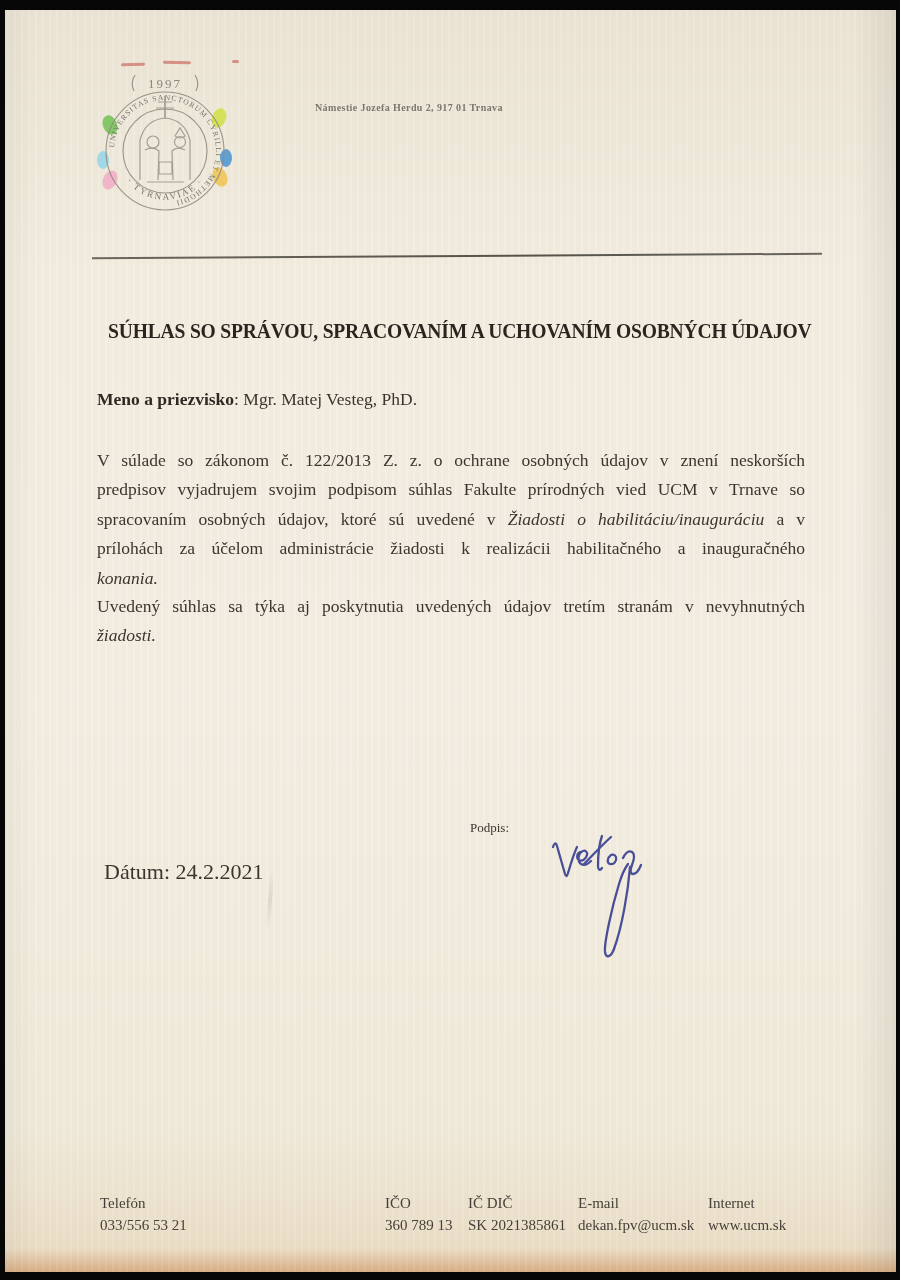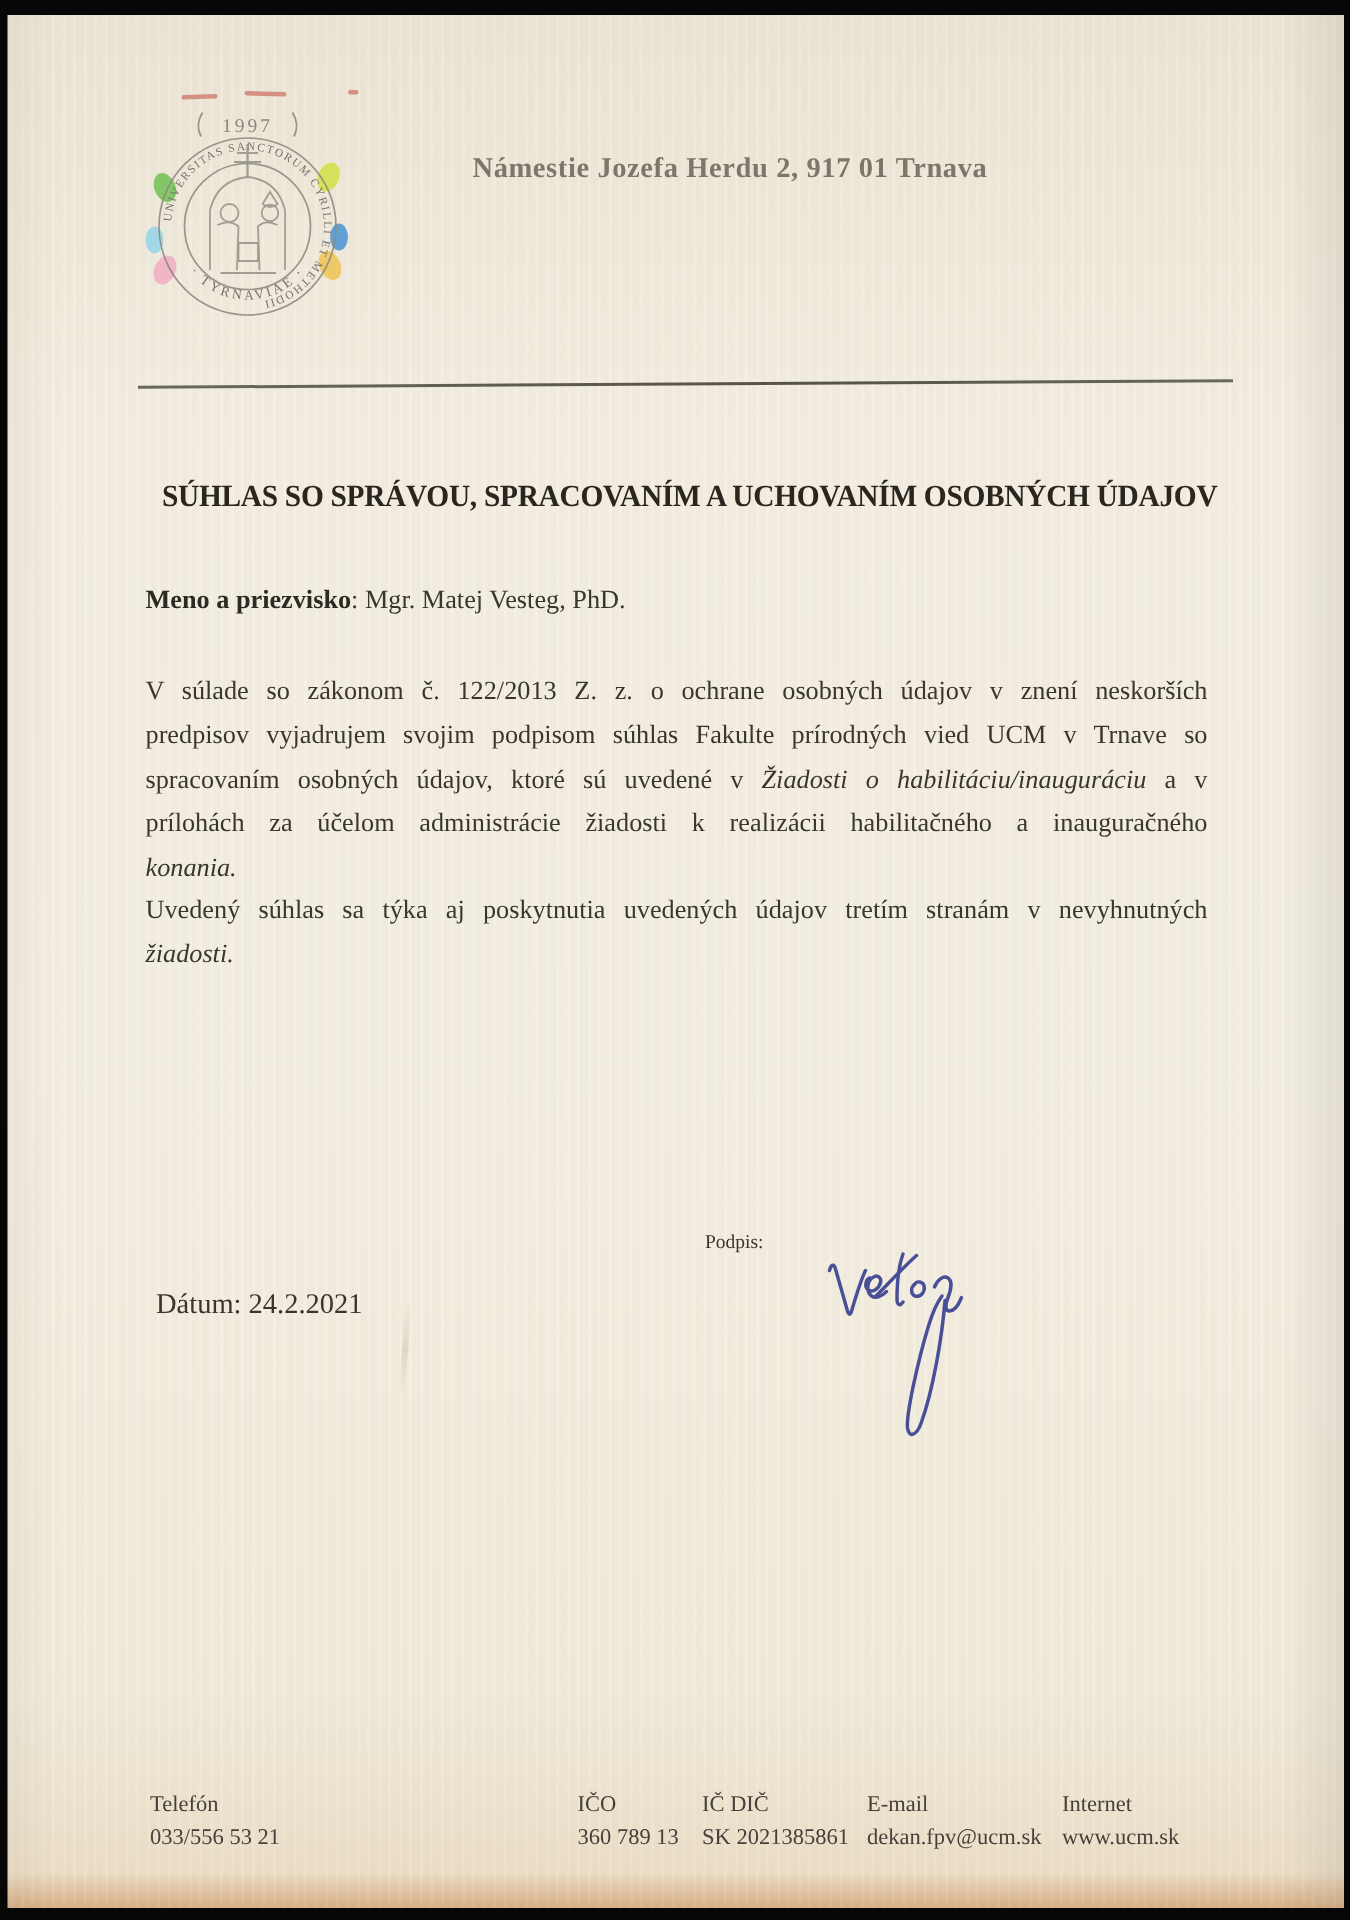--- a/index.html
+++ b/index.html
@@ -17,21 +17,21 @@
   
   .frame{position:absolute;background:#070707;z-index:50;}
   .frame.top{left:0;top:0;width:900px;height:10px;}
   .frame.bottom{left:0;top:1272px;width:900px;height:8px;}
   .frame.left{left:0;top:0;width:5px;height:1280px;}
   .frame.right{left:896px;top:0;width:4px;height:1280px;}
 
   .hdr-block{position:absolute;left:315px;top:99px;width:470px;}
   .hdr-university{font-weight:bold;font-size:17.5px;letter-spacing:.3px;color:#2a2620;}
   .hdr-faculty{font-weight:bold;font-size:18px;letter-spacing:.3px;color:#2a2620;margin-top:26px;}
-  .hdr-address{font-weight:bold;font-size:19px;letter-spacing:.4px;color:#7b776b;margin-top:3px;}
+  .hdr-address{font-weight:bold;font-size:10px;letter-spacing:.4px;color:#7b776b;margin-top:3px;}
 
   .seal{position:absolute;left:95px;top:58px;width:190px;height:190px;}
   .red-mark{position:absolute;background:rgba(190,60,48,.5);border-radius:2px;}
 
   .rule{
     position:absolute;left:92px;top:255px;width:730px;height:2px;
     background:linear-gradient(90deg,#6a675f,#55524a 60%,#6a675f);
     transform:rotate(-0.35deg);
   }
 
@@ -46,21 +46,21 @@
   .name-line b{font-weight:bold;color:#2e2a23;}
 
   .para{position:absolute;left:97px;width:708px;font-size:17.5px;color:#3a362e;}
   .para .ln{height:29.4px;line-height:29.4px;text-align:justify;text-align-last:justify;text-justify:inter-word;white-space:normal;}
   .para .ln.last{text-align:left;text-align-last:left;font-style:italic;}
   .p1{top:446px;}
   .p2{top:592px;}
   .p3{top:660px;}
   .ital{font-style:italic;}
 
-  .date-line{position:absolute;left:104px;top:859px;font-size:19px;}
+  .date-line{position:absolute;left:104px;top:859px;font-size:22px;}
   .podpis-label{position:absolute;left:470px;top:820px;font-size:13px;}
   .signature{position:absolute;left:535px;top:822px;width:130px;height:150px;}
 
   .crease{position:absolute;left:268px;top:868px;width:4px;height:64px;
     background:linear-gradient(180deg,rgba(90,80,60,.0),rgba(90,80,60,.12),rgba(90,80,60,.0));
     transform:rotate(4deg);}
 
   .footer-col{position:absolute;top:1192px;font-size:15px;color:#45413a;line-height:22px;white-space:nowrap;}
   .fc-1{left:100px;} .fc-2{left:210px;} .fc-3{left:385px;}
   .fc-4{left:468px;} .fc-5{left:578px;} .fc-6{left:708px;}

